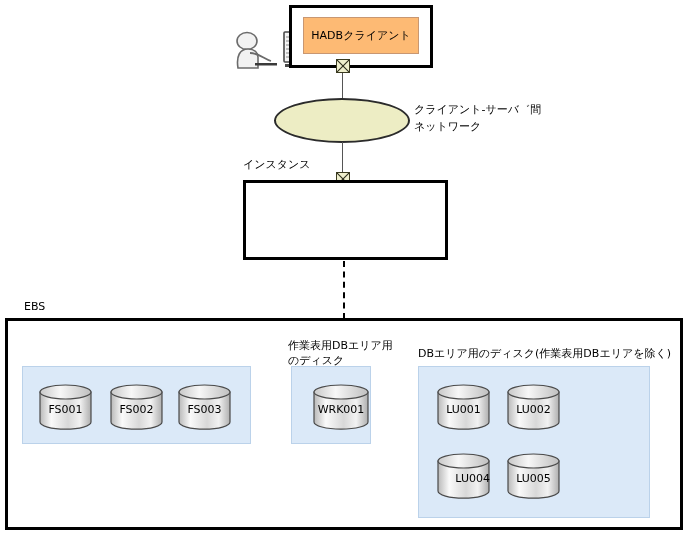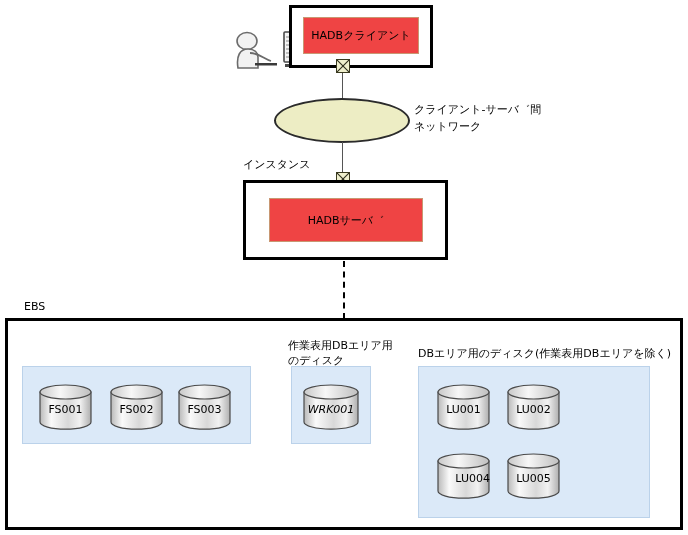--- a/index.html
+++ b/index.html
@@ -34,21 +34,21 @@
   .thickbox {
     position: absolute;
     border: 3px solid #000000;
     background: #ffffff;
     box-sizing: border-box;
   }
 
   
   .salmonbox {
     position: absolute;
-    background: #ef4444;
+    background: #fdba74;
     border: 1px solid #C89772;
     box-sizing: border-box;
     display: flex;
     align-items: center;
     justify-content: center;
     font-size: 11px;
     color: #000;
     white-space: pre;
   }
 
@@ -167,21 +167,20 @@
 
   <div class="port" style="left:336px; top:172px;">
     <svg width="12" height="12" viewBox="0 0 12 12">
       <line x1="0" y1="0" x2="12" y2="12" stroke="#2b2b1a" stroke-width="1.1"></line>
       <line x1="12" y1="0" x2="0" y2="12" stroke="#2b2b1a" stroke-width="1.1"></line>
     </svg>
   </div>
 
   <div class="thickbox" style="left:243px; top:180px; width:205px; height:80px;">
   </div>
-  <div class="salmonbox" style="left:269px; top:198px; width:154px; height:44px;">HADBサーバ゛</div>
 
   <div class="dashline" style="left:343px; top:261px; height:58px;"></div>
 
   <div class="label" style="left:24px; top:300px;">EBS</div>
 
   <div class="thickbox" style="left:5px; top:318px; width:678px; height:212px;"></div>
 
 
   <div class="bluegroup" style="left:22px; top:366px; width:229px; height:78px;"></div>
 
@@ -221,21 +220,21 @@
       <ellipse cx="26.5" cy="8" rx="25.5" ry="7" fill="url(#cgtop)" stroke="#4a4a4a" stroke-width="1.2"></ellipse>
     </svg>
     <div class="cyl-text" style="top:19px;">FS003</div>
   </div>
 
   <div class="label" style="left:288px; top:339px;">作業表用DBエリア用</div>
   <div class="label" style="left:288px; top:354px;">のディスク</div>
 
   <div class="bluegroup" style="left:291px; top:366px; width:80px; height:78px;"></div>
 
-  <div class="cyl" style="left:303px; top:384px; width:56px; height:46px;font-style:italic;">
+  <div class="cyl" style="left:313px; top:384px; width:56px; height:46px;">
     <svg width="56" height="46" viewBox="0 0 56 46">
       <path d="M1 8 L1 38 A26.5 7 0 0 0 55 38 L55 8 Z" fill="url(#cg1)" stroke="#4a4a4a" stroke-width="1.2"></path>
       <ellipse cx="28" cy="8" rx="27" ry="7" fill="url(#cgtop)" stroke="#4a4a4a" stroke-width="1.2"></ellipse>
     </svg>
     <div class="cyl-text" style="top:19px;">WRK001</div>
   </div>
 
   <div class="label" style="left:418px; top:347px;">DBエリア用のディスク(作業表用DBエリアを除く)</div>
 
   <div class="bluegroup" style="left:418px; top:366px; width:232px; height:152px;"></div>

